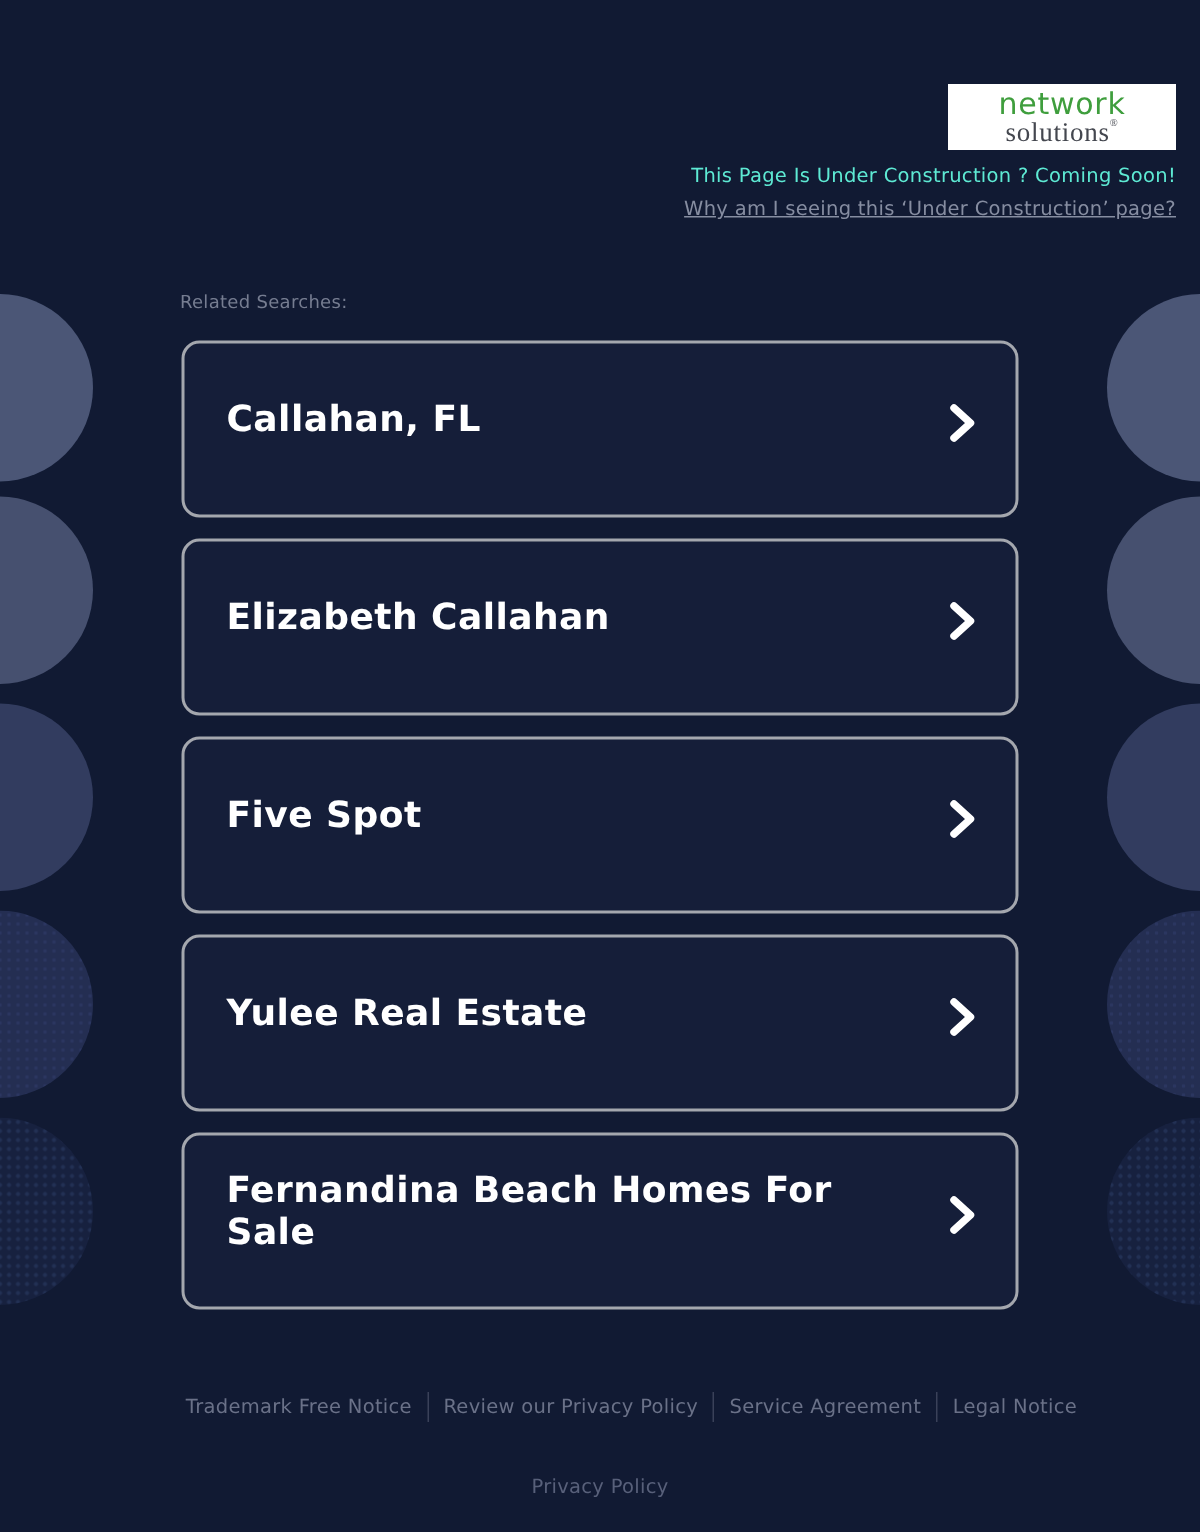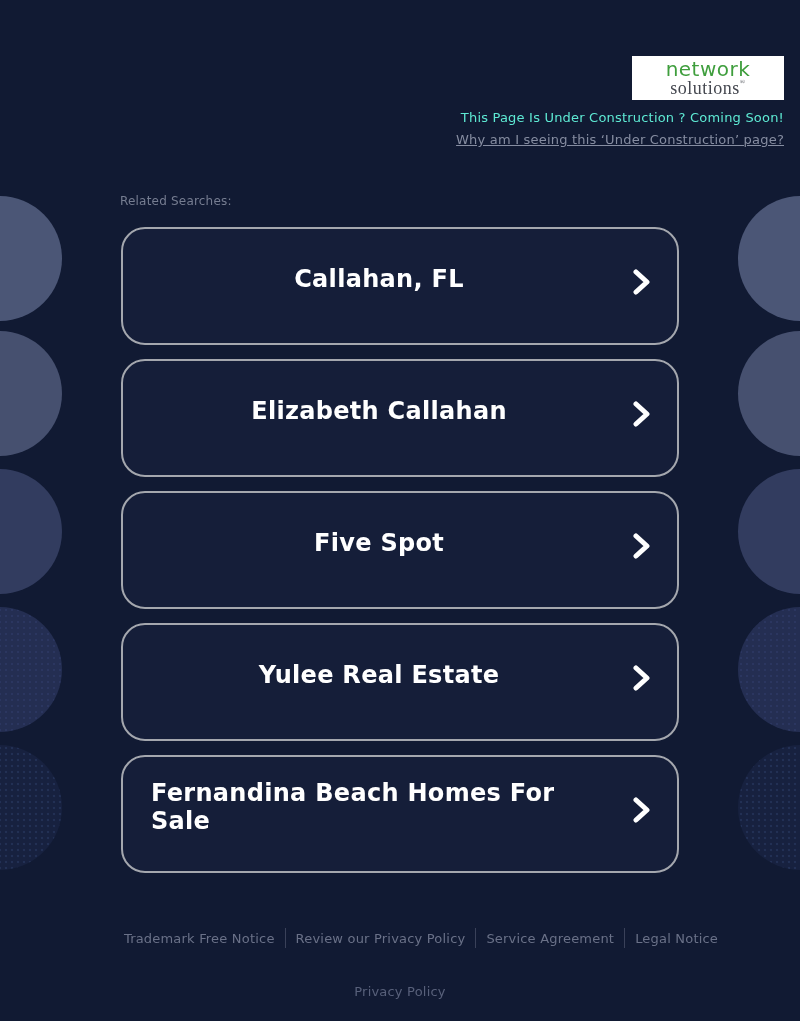--- a/index.html
+++ b/index.html
@@ -74,26 +74,25 @@
     position: absolute;
     top: 227px; left: 121px;
     width: 558px;
   }
   .card {
     position: relative;
     height: 118px;
     margin-bottom: 14px;
     background: #151e39;
     border: 2px solid #a4a7ae;
-    border-radius: 24px;
+    border-radius: 12px;
     display: flex;
     align-items: center;
     padding: 0 70px 0 28px;
     cursor: pointer;
-    justify-content: center;
   }
   .card-title {
     color: #ffffff;
     font-size: 24px;
     font-weight: bold;
     letter-spacing: 0.3px;
     margin-top: -14px;
   }
   .card-chevron {
     position: absolute;

